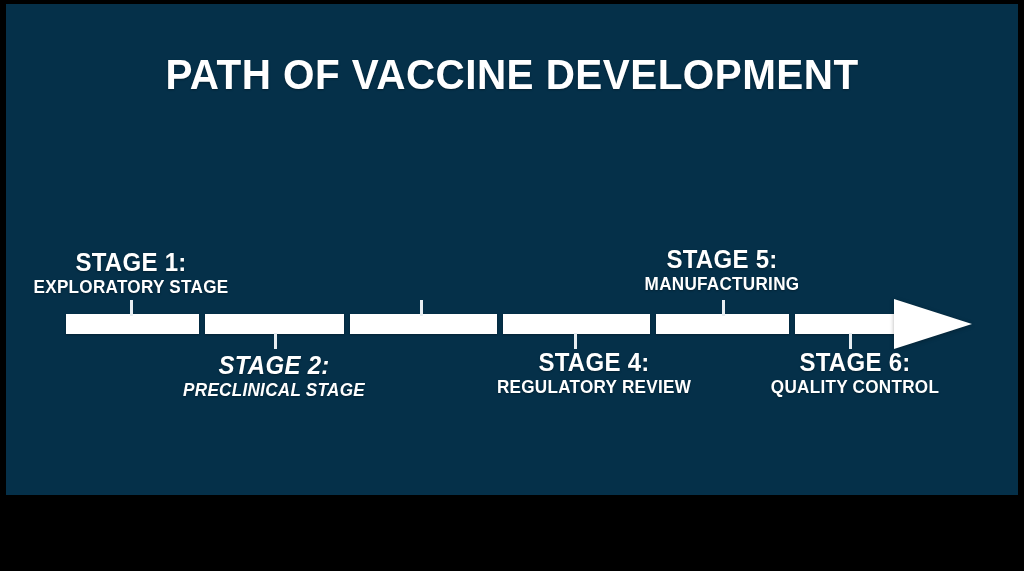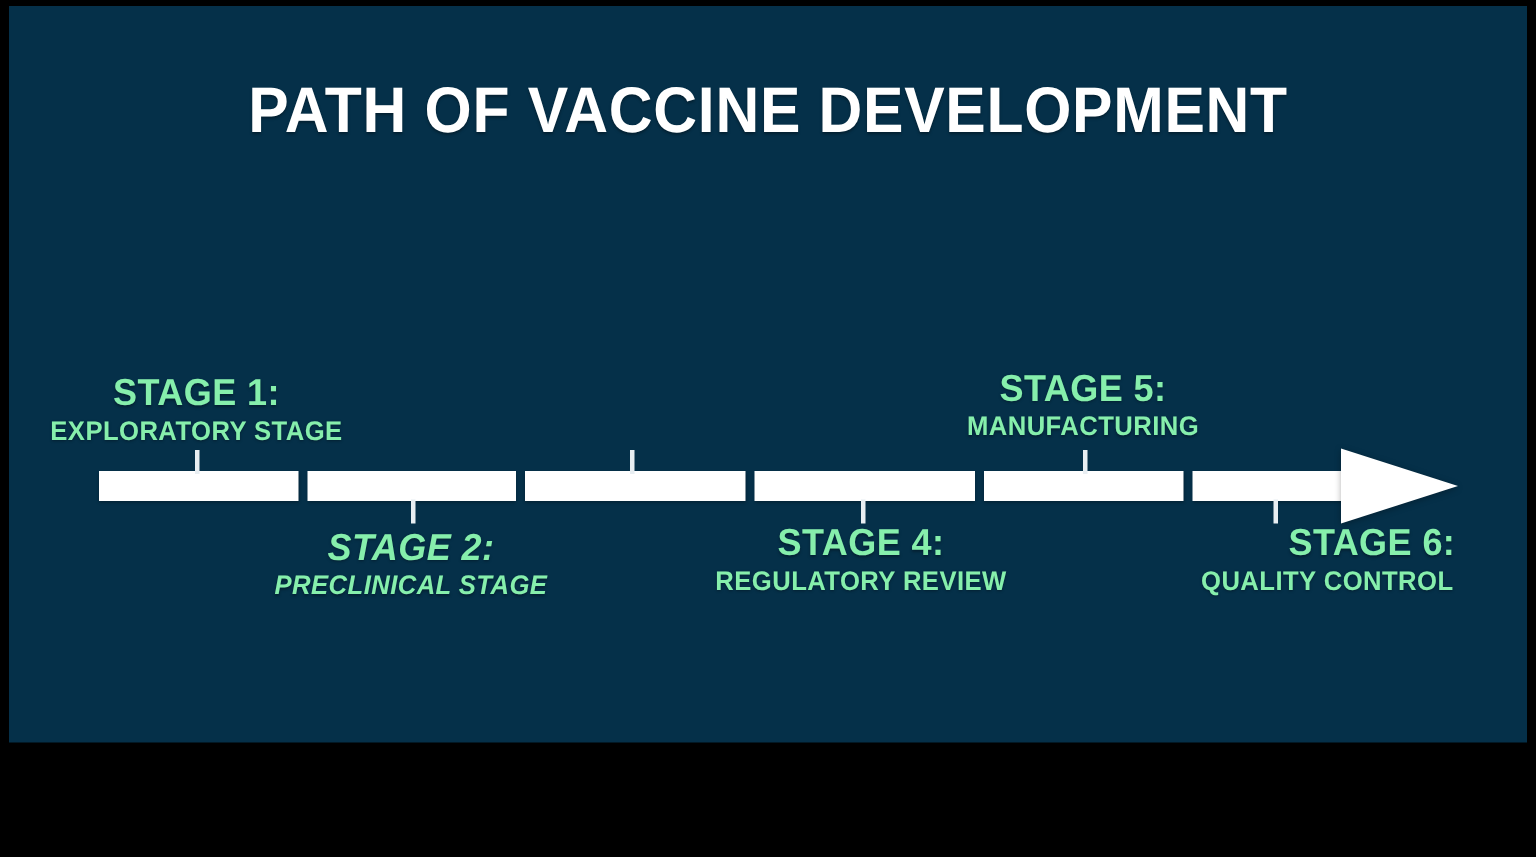--- a/index.html
+++ b/index.html
@@ -90,21 +90,21 @@
   }
   .tick-down {         
     top: 329px;
     height: 16px;
   }
 
   
   .stage-label {
     position: absolute;
     text-align: center;
-    color: #86efac;
+    color: #ffffff;
     white-space: nowrap;
     text-shadow: 0 1px 2px rgba(0,0,0,0.35);
   }
   .stage-label .stage-num {
     display: block;
     font-family: "Liberation Sans", sans-serif;
     font-weight: bold;
     font-size: 25px;
     letter-spacing: 0.3px;
     line-height: 1.08;
@@ -158,25 +158,25 @@
       <div class="stage-label label-above" style="left:596px; top:242px; width:240px;">
         <span class="stage-num">STAGE 5:</span>
         <span class="stage-desc">MANUFACTURING</span>
       </div>
 
       <div class="stage-label label-below" style="left:148px; top:348px; width:240px;font-style:italic;">
         <span class="stage-num">STAGE 2:</span>
         <span class="stage-desc">PRECLINICAL STAGE</span>
       </div>
 
-      <div class="stage-label label-below" style="left:448px; top:345px; width:240px;">
+      <div class="stage-label label-below" style="left:468px; top:345px; width:240px;">
         <span class="stage-num">STAGE 4:</span>
         <span class="stage-desc">REGULATORY REVIEW</span>
       </div>
 
-      <div class="stage-label label-below" style="left:729px; top:345px; width:240px;text-align:right;">
+      <div class="stage-label label-below" style="left:729px; top:345px; width:240px;">
         <span class="stage-num">STAGE 6:</span>
         <span class="stage-desc">QUALITY CONTROL</span>
       </div>
 
     </div>
   </div>
 </div>
 
 </body></html>

